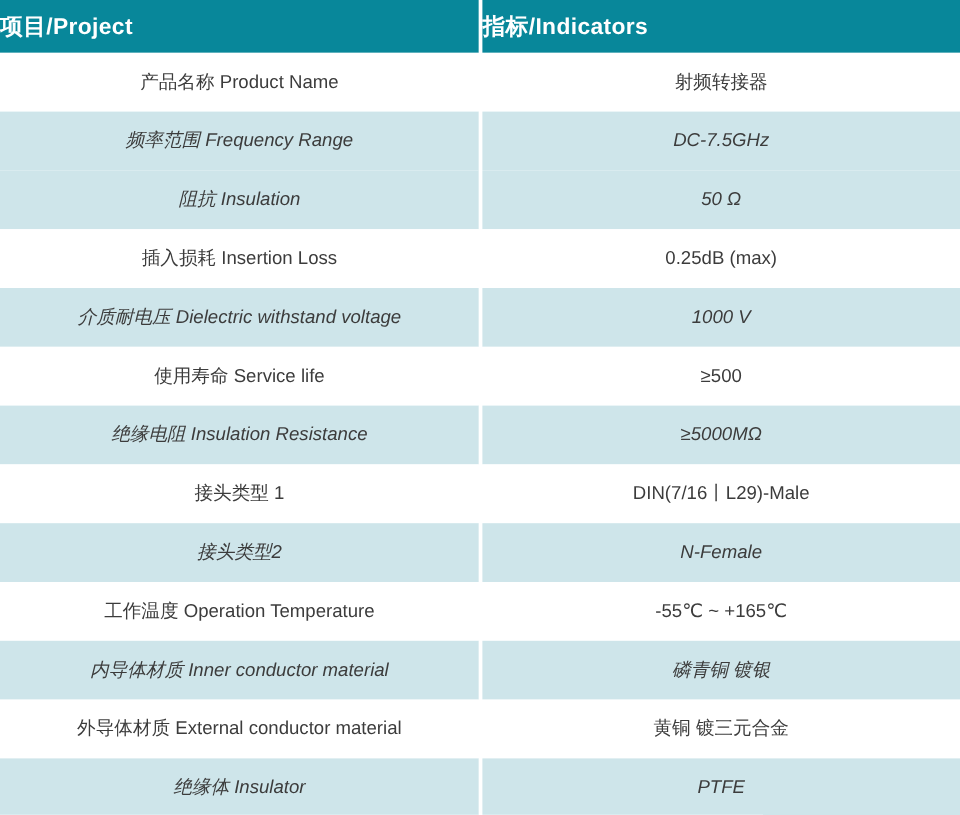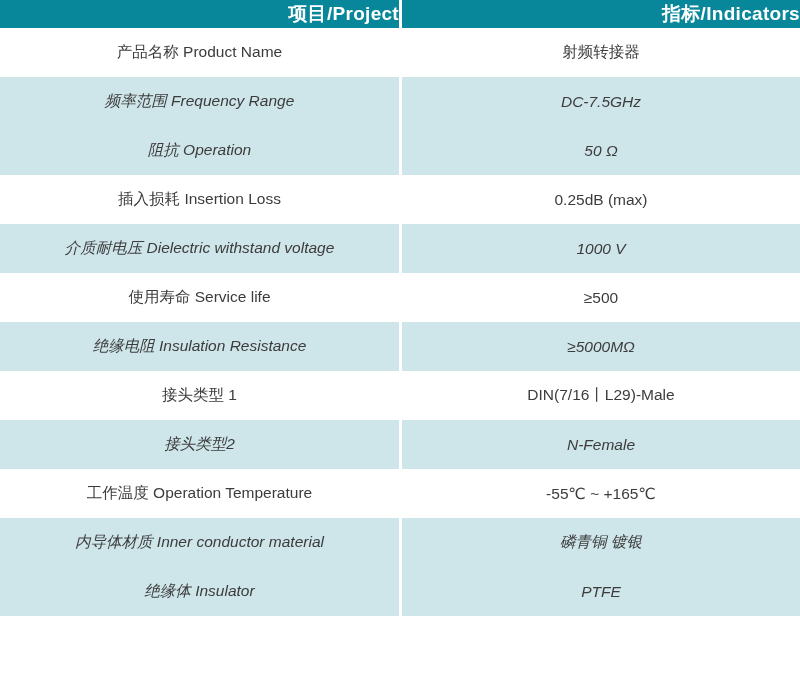--- a/index.html
+++ b/index.html
@@ -21,26 +21,26 @@
     border-spacing: 0;
     table-layout: fixed;
   }
 
   .spec-table col.col-project { width: 399px; }
   .spec-table col.col-gap     { width: 3px;   }
   .spec-table col.col-value   { width: 398px; }
 
   
   .head-cell {
-    height: 28px;
+    height: 44px;
     background: #08879a;
     color: #ffffff;
     font-size: 19px;
     font-weight: bold;
-    text-align: right;
+    text-align: left;
     vertical-align: middle;
     letter-spacing: 0.3px;
     padding: 0;
   }
   .gap-cell {
     background: #ffffff;
     padding: 0;
   }
 
   
@@ -77,21 +77,21 @@
         <td class="data-cell">产品名称 Product Name</td>
         <td class="gap-cell"></td>
         <td class="data-cell">射频转接器</td>
       </tr>
       <tr class="row-even">
         <td class="data-cell">频率范围 Frequency Range</td>
         <td class="gap-cell"></td>
         <td class="data-cell">DC-7.5GHz</td>
       </tr>
       <tr class="row-even">
-        <td class="data-cell">阻抗 Operation</td>
+        <td class="data-cell">阻抗 Insulation</td>
         <td class="gap-cell"></td>
         <td class="data-cell">50 Ω</td>
       </tr>
       <tr class="row-odd">
         <td class="data-cell">插入损耗 Insertion Loss</td>
         <td class="gap-cell"></td>
         <td class="data-cell">0.25dB (max)</td>
       </tr>
       <tr class="row-even">
         <td class="data-cell">介质耐电压 Dielectric withstand voltage</td>
@@ -121,19 +121,24 @@
       <tr class="row-odd">
         <td class="data-cell">工作温度 Operation Temperature</td>
         <td class="gap-cell"></td>
         <td class="data-cell">-55℃ ~ +165℃</td>
       </tr>
       <tr class="row-even">
         <td class="data-cell">内导体材质 Inner conductor material</td>
         <td class="gap-cell"></td>
         <td class="data-cell">磷青铜 镀银</td>
       </tr>
+      <tr class="row-odd">
+        <td class="data-cell">外导体材质 External conductor material</td>
+        <td class="gap-cell"></td>
+        <td class="data-cell">黄铜 镀三元合金</td>
+      </tr>
       <tr class="row-even">
         <td class="data-cell">绝缘体 Insulator</td>
         <td class="gap-cell"></td>
         <td class="data-cell">PTFE</td>
       </tr>
     </tbody>
 </table>
 
 </body></html>

